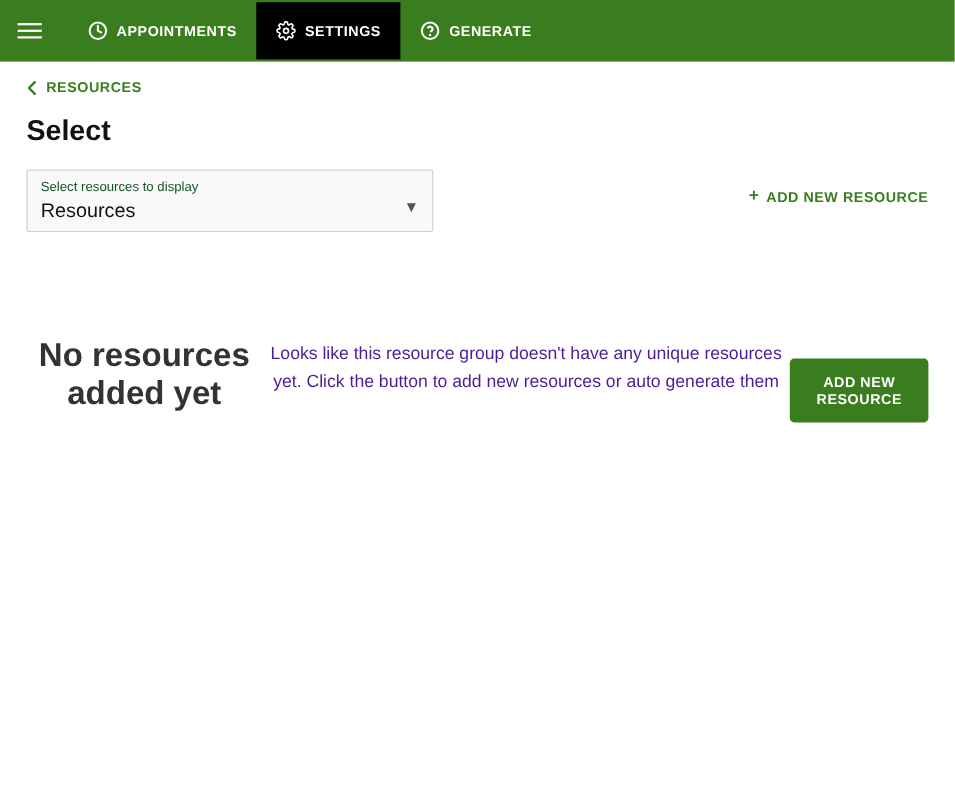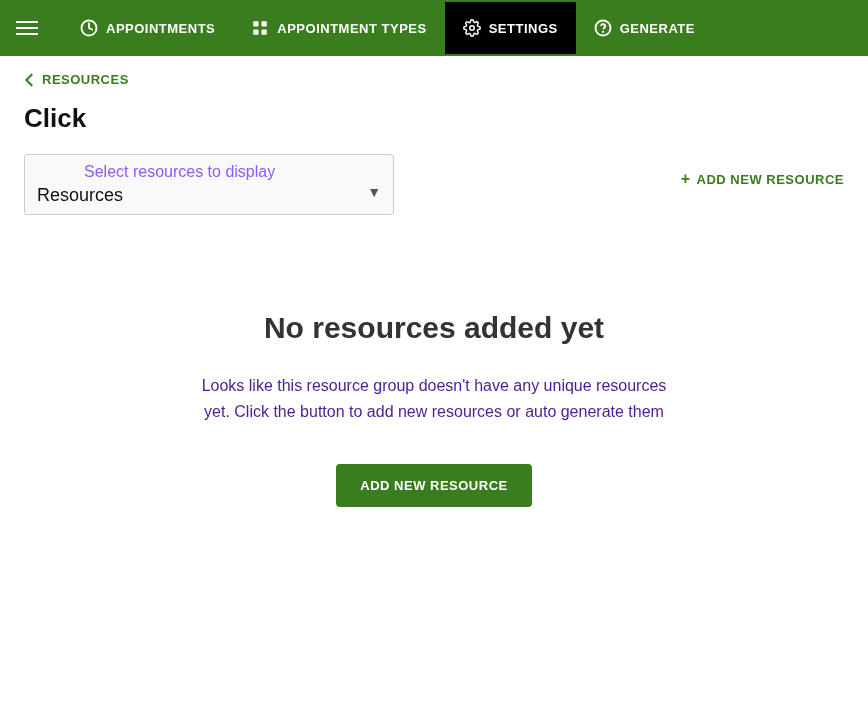--- a/index.html
+++ b/index.html
@@ -102,24 +102,23 @@
       flex-direction: column;
       border: 1px solid #ccc;
       border-radius: 3px;
       padding: 8px 12px;
       min-width: 370px;
       background: #f9f9f9;
       cursor: pointer;
       position: relative;
     }
     .resource-select-label {
-      font-size: 16px;
-      color: #8b5cf6;
+      font-size: 12px;
+      color: #14532d;
       margin-bottom: 4px;
-      margin-left: 47px;
     }
     .resource-select-value {
       font-size: 18px;
       color: #111;
       font-weight: normal;
     }
     .resource-select-arrow {
       position: absolute;
       right: 12px;
       bottom: 14px;
@@ -142,21 +141,21 @@
       font-size: 13px;
       font-weight: bold;
       letter-spacing: 0.5px;
       cursor: pointer;
       text-decoration: none;
     }
 
     
     .empty-state {
       display: flex;
-      flex-direction: column;
+      flex-direction: row;
       align-items: center;
       justify-content: center;
       padding: 80px 24px 40px;
       text-align: center;
     }
     .empty-state-title {
       font-size: 30px;
       color: #333;
       margin-bottom: 28px;
     }
@@ -204,31 +203,20 @@
     <a class="nav-item">
       <span class="nav-icon svg-icon">
         <svg width="18" height="18" viewBox="0 0 24 24" fill="none" stroke="white" stroke-width="2.5" stroke-linecap="round" stroke-linejoin="round">
           <circle cx="12" cy="12" r="10"></circle>
           <polyline points="12 6 12 12 16 14"></polyline>
         </svg>
       </span>
       <span>APPOINTMENTS</span>
     </a>
 
-    <a class="nav-item">
-      <span class="nav-icon svg-icon">
-        <svg width="18" height="18" viewBox="0 0 24 24" fill="white">
-          <rect x="3" y="3" width="7" height="7" rx="1"></rect>
-          <rect x="14" y="3" width="7" height="7" rx="1"></rect>
-          <rect x="3" y="14" width="7" height="7" rx="1"></rect>
-          <rect x="14" y="14" width="7" height="7" rx="1"></rect>
-        </svg>
-      </span>
-      <span>APPOINTMENT TYPES</span>
-    </a>
 
     <a class="nav-item active">
       <span class="nav-icon svg-icon">
         <svg width="18" height="18" viewBox="0 0 24 24" fill="none" stroke="white" stroke-width="2" stroke-linecap="round" stroke-linejoin="round">
           <circle cx="12" cy="12" r="3"></circle>
           <path d="M19.4 15a1.65 1.65 0 0 0 .33 1.82l.06.06a2 2 0 0 1-2.83 2.83l-.06-.06a1.65 1.65 0 0 0-1.82-.33 1.65 1.65 0 0 0-1 1.51V21a2 2 0 0 1-4 0v-.09A1.65 1.65 0 0 0 9 19.4a1.65 1.65 0 0 0-1.82.33l-.06.06a2 2 0 0 1-2.83-2.83l.06-.06A1.65 1.65 0 0 0 4.68 15a1.65 1.65 0 0 0-1.51-1H3a2 2 0 0 1 0-4h.09A1.65 1.65 0 0 0 4.6 9a1.65 1.65 0 0 0-.33-1.82l-.06-.06a2 2 0 0 1 2.83-2.83l.06.06A1.65 1.65 0 0 0 9 4.68a1.65 1.65 0 0 0 1-1.51V3a2 2 0 0 1 4 0v.09a1.65 1.65 0 0 0 1 1.51 1.65 1.65 0 0 0 1.82-.33l.06-.06a2 2 0 0 1 2.83 2.83l-.06.06A1.65 1.65 0 0 0 19.4 9a1.65 1.65 0 0 0 1.51 1H21a2 2 0 0 1 0 4h-.09a1.65 1.65 0 0 0-1.51 1z"></path>
         </svg>
       </span>
       <span>SETTINGS</span>
     </a>
@@ -248,21 +236,21 @@
 
 <div class="breadcrumb-bar">
   <span class="breadcrumb-back">
     <svg width="10" height="14" viewBox="0 0 10 16" fill="#3a7d1e">
       <polyline points="8 2 2 8 8 14" stroke="#3a7d1e" stroke-width="2.5" fill="none" stroke-linecap="round" stroke-linejoin="round"></polyline>
     </svg>
   </span>
   <span class="breadcrumb-text">RESOURCES</span>
 </div>
 
-<h1 class="page-title">Click</h1>
+<h1 class="page-title">Select</h1>
 
 <div class="toolbar">
 
   <div class="resource-select-wrapper">
     <span class="resource-select-label">Select resources to display</span>
     <span class="resource-select-value">Resources</span>
     <span class="resource-select-arrow">▼</span>
   </div>
 
   <div class="toolbar-actions">

